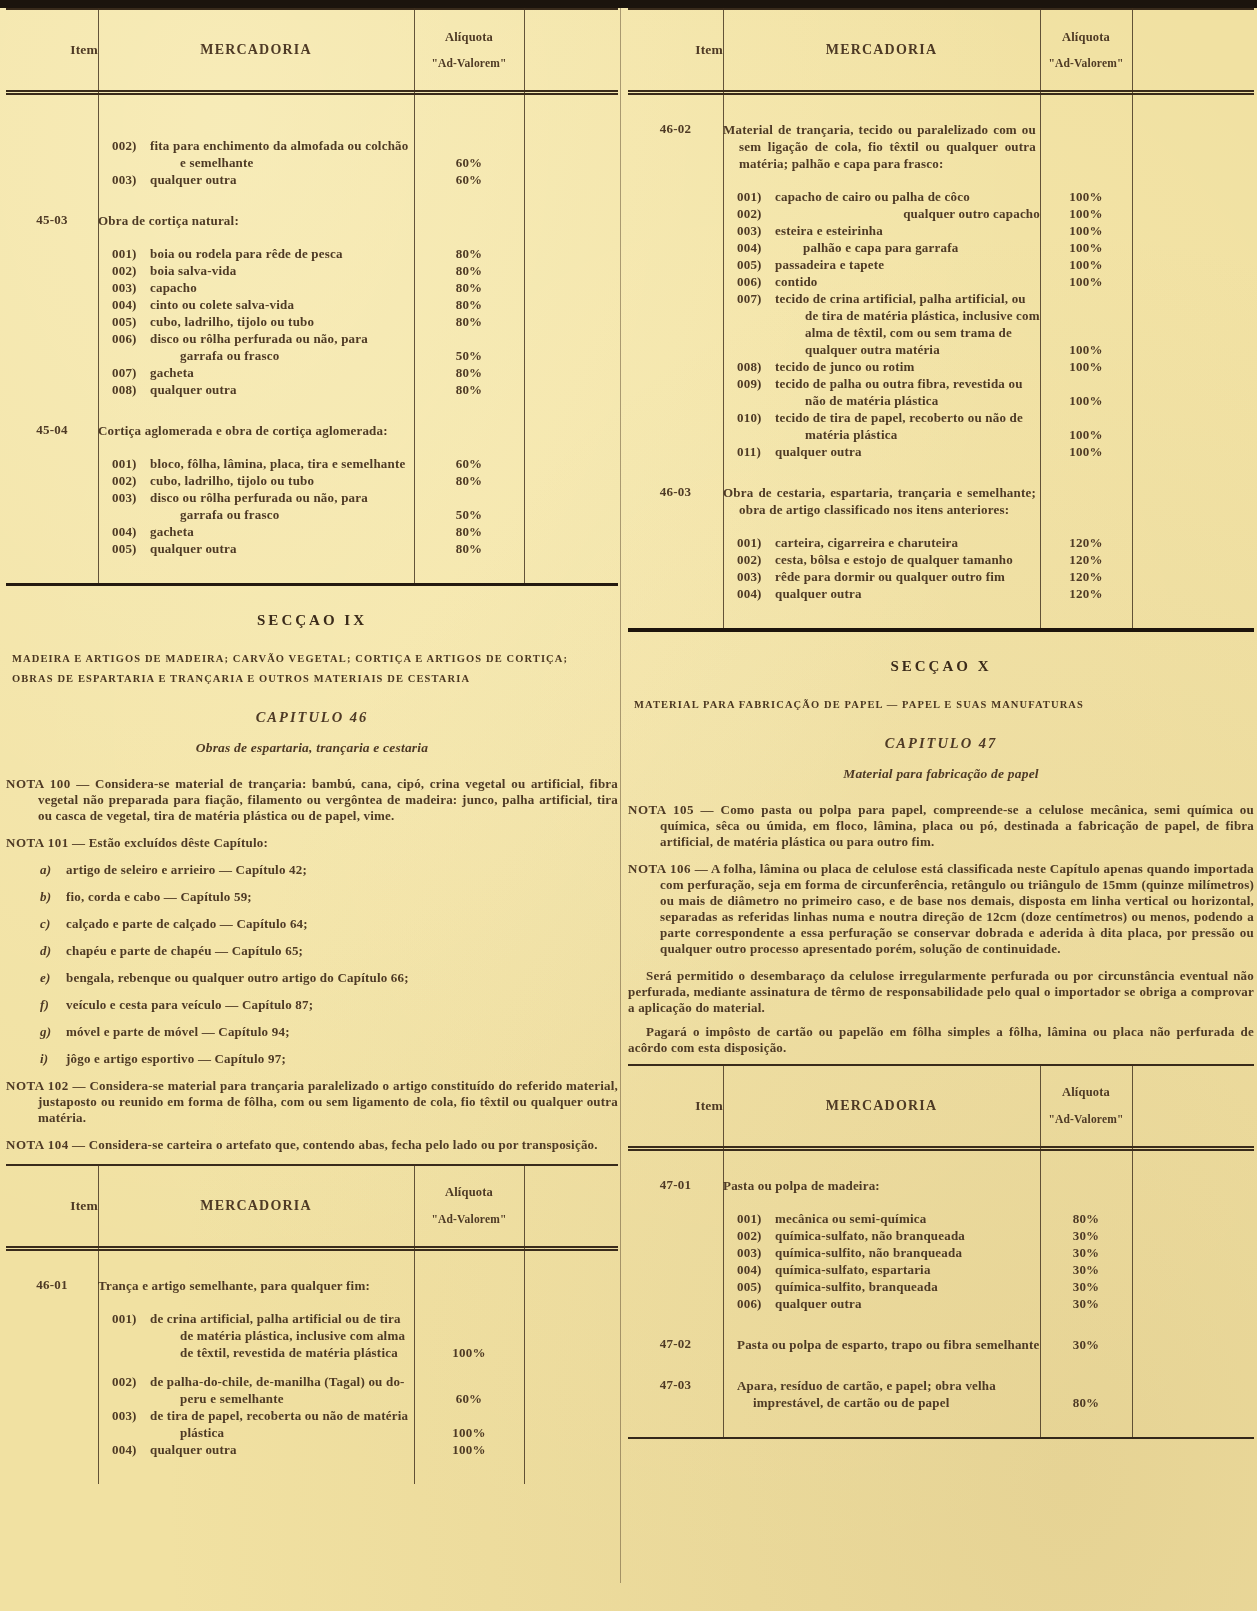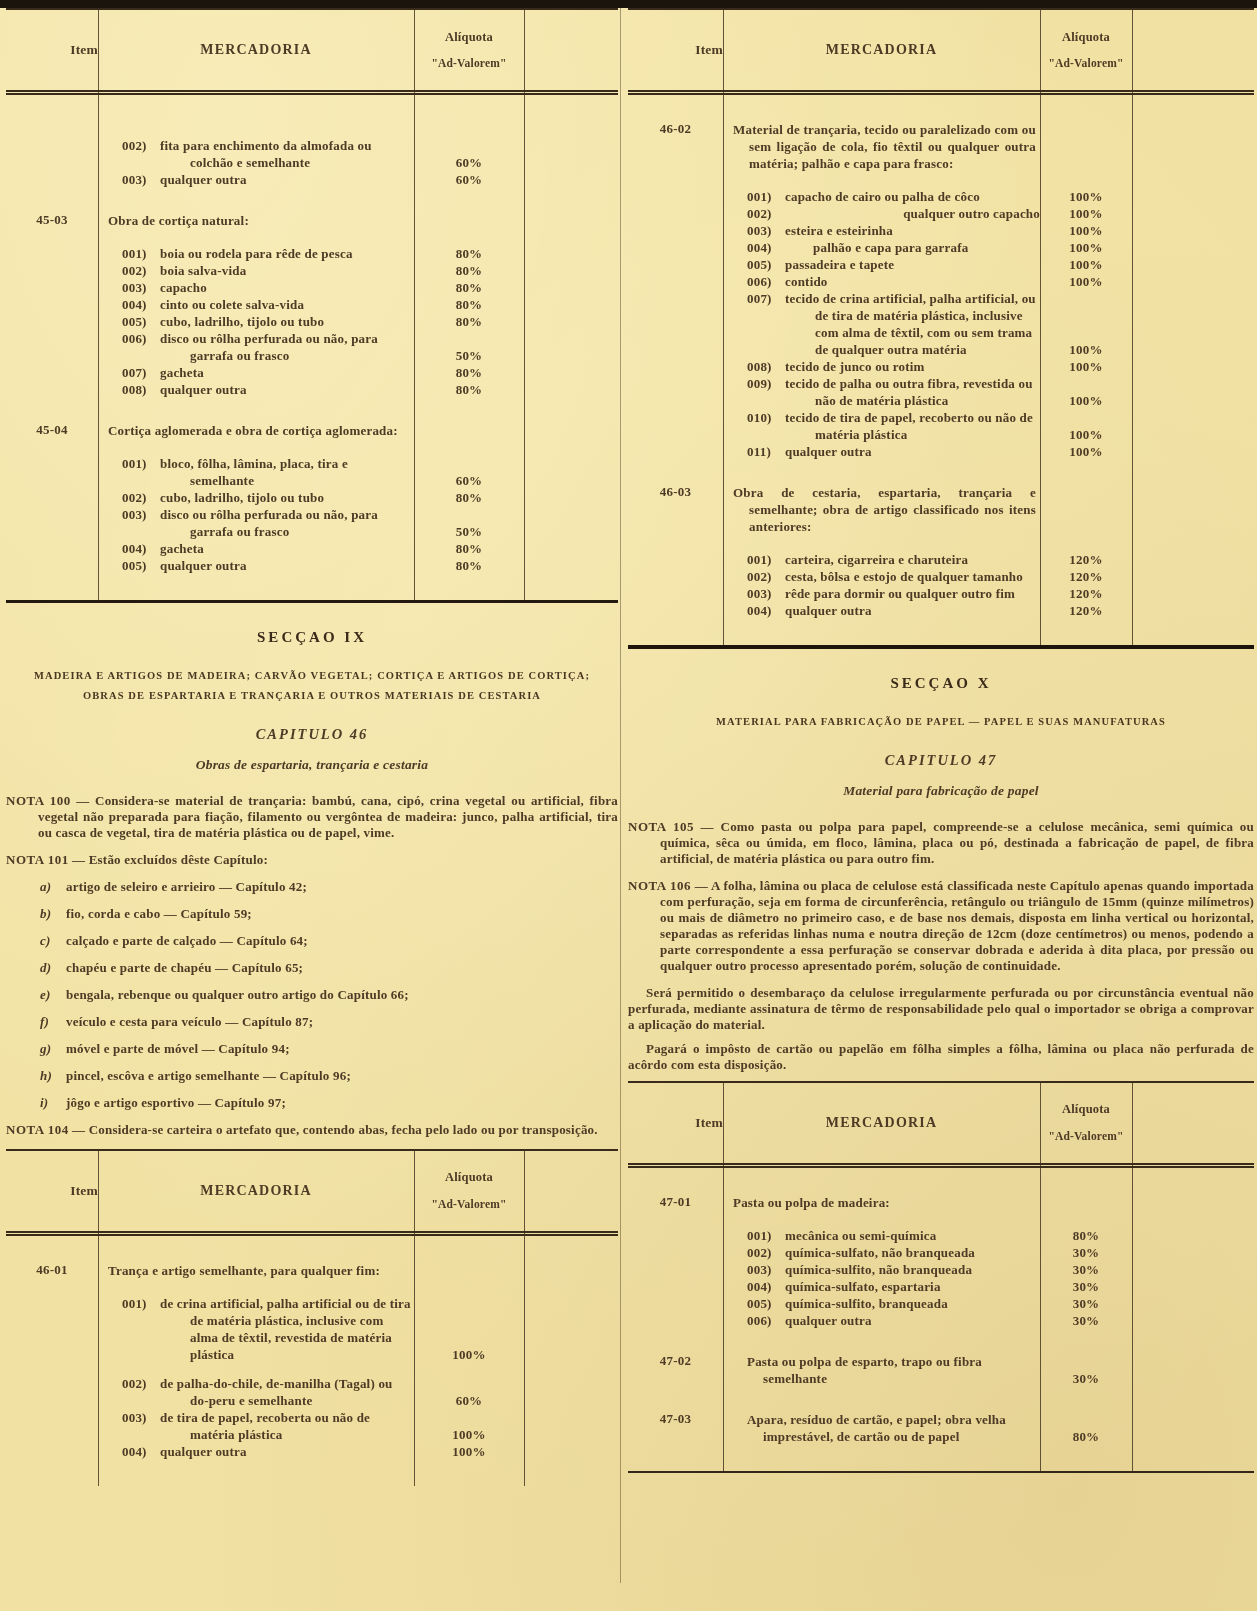--- a/index.html
+++ b/index.html
@@ -35,21 +35,21 @@
   .h-aliq{flex:none;text-align:center;font-size:12.5px;line-height:1.5;}
   .t-left .h-aliq{width:110px;}
   .t-right .h-aliq{width:92px;}
   .h-aliq2{font-size:11.5px;margin-top:9px;}
   .vline{position:absolute;top:0;bottom:0;width:0;border-left:1.5px solid rgba(62,46,27,.8);}
   .tbody{padding:2px 0 26px;}
   .tgroup{display:flex;margin-top:24px;}
   .c-item{flex:none;text-align:center;font-size:13px;}
   .t-left .c-item{width:92px;}
   .t-right .c-item{width:95px;}
-  .c-content{flex:1;min-width:0;padding-left:10px;font-size:13px;line-height:17px;}
+  .c-content{flex:1;min-width:0;font-size:13px;line-height:17px;}
   .gtitle{padding-left:16px;text-indent:-16px;text-align:justify;}
   .t-left .c-content > .gtitle{margin-right:204px;}
   .t-right .c-content > .gtitle{margin-right:218px;}
   .subs{margin-top:16px;}
   .srow{display:flex;align-items:flex-start;padding-left:14px;}
   .t-left .srow{padding-right:94px;}
   .t-right .srow{padding-right:122px;}
   .srow.gap{margin-top:12px;}
   .scode{flex:none;width:38px;}
   .mline{flex:1;min-width:0;padding-left:30px;text-indent:-30px;}
@@ -57,21 +57,21 @@
   .c-rate{flex:none;align-self:flex-end;text-align:center;font-size:13px;}
   .t-left .c-rate{width:110px;}
   .t-right .c-rate{width:92px;}
   .hrule{border:0;margin:0;}
   .hrule-3{border-top:3px solid #241a10;}
   .hrule-4{border-top:4px solid #1d140c;}
   .hrule-2{border-top:2px solid #33271a;}
 
   
   .sec-title{text-align:center;font-size:15px;letter-spacing:3px;margin:26px 0 20px;color:#3b2b1a;}
-  .sec-sub{text-align:center;font-size:10.5px;letter-spacing:1.1px;line-height:1.9;margin:0 6px 6px;color:#4a3620;}
+  .sec-sub{text-align:left;font-size:10.5px;letter-spacing:1.1px;line-height:1.9;margin:0 6px 6px;color:#4a3620;}
   .cap-title{text-align:center;font-size:14.5px;font-style:italic;letter-spacing:2px;margin:20px 0 14px;}
   .cap-sub{text-align:center;font-size:13.5px;font-style:italic;margin:0 0 20px;}
   .notes{font-size:13px;line-height:16px;}
   .nota{padding-left:32px;text-indent:-32px;text-align:justify;margin-bottom:11px;}
   .nlabel{letter-spacing:.5px;}
   .nlist{margin:10px 0 4px 34px;}
   .nitem{margin-bottom:11px;}
   .nk{display:inline-block;width:26px;font-style:italic;}
   .nota-cont{text-indent:18px;text-align:justify;margin-bottom:8px;}
 </style>
@@ -210,23 +210,23 @@
         <div class="nota"><span class="nlabel">NOTA 100</span><span class="ntext"> — Considera-se material de trançaria: bambú, cana, cipó, crina vegetal ou artificial, fibra vegetal não preparada para fiação, filamento ou vergôntea de madeira: junco, palha artificial, tira ou casca de vegetal, tira de matéria plástica ou de papel, vime.</span></div>
         <div class="nota"><span class="nlabel">NOTA 101</span><span class="ntext"> — Estão excluídos dêste Capítulo:</span></div>
         <div class="nlist">
           <div class="nitem"><span class="nk">a)</span><span class="nv">artigo de seleiro e arrieiro — Capítulo 42;</span></div>
           <div class="nitem"><span class="nk">b)</span><span class="nv">fio, corda e cabo — Capítulo 59;</span></div>
           <div class="nitem"><span class="nk">c)</span><span class="nv">calçado e parte de calçado — Capítulo 64;</span></div>
           <div class="nitem"><span class="nk">d)</span><span class="nv">chapéu e parte de chapéu — Capítulo 65;</span></div>
           <div class="nitem"><span class="nk">e)</span><span class="nv">bengala, rebenque ou qualquer outro artigo do Capítulo 66;</span></div>
           <div class="nitem"><span class="nk">f)</span><span class="nv">veículo e cesta para veículo — Capítulo 87;</span></div>
           <div class="nitem"><span class="nk">g)</span><span class="nv">móvel e parte de móvel — Capítulo 94;</span></div>
-          <div class="nitem"><span class="nk">h)</span><span class="nv">pincel, escôva e artigo semelhante — Capítulo 96;</span></div>
           <div class="nitem"><span class="nk">i)</span><span class="nv">jôgo e artigo esportivo — Capítulo 97;</span></div>
         </div>
+        <div class="nota"><span class="nlabel">NOTA 102</span><span class="ntext"> — Considera-se material para trançaria paralelizado o artigo constituído do referido material, justaposto ou reunido em forma de fôlha, com ou sem ligamento de cola, fio têxtil ou qualquer outra matéria.</span></div>
         <div class="nota"><span class="nlabel">NOTA 104</span><span class="ntext"> — Considera-se carteira o artefato que, contendo abas, fecha pelo lado ou por transposição.</span></div>
       </div>
 
     <div class="ttable t-left" style="margin-top:6px;">
         <div class="thead">
           <div class="h-item">Item</div>
           <div class="h-merc">MERCADORIA</div>
           <div class="h-aliq">
             <div class="h-aliq1">Alíquota</div>
             <div class="h-aliq2">"Ad-Valorem"</div>

